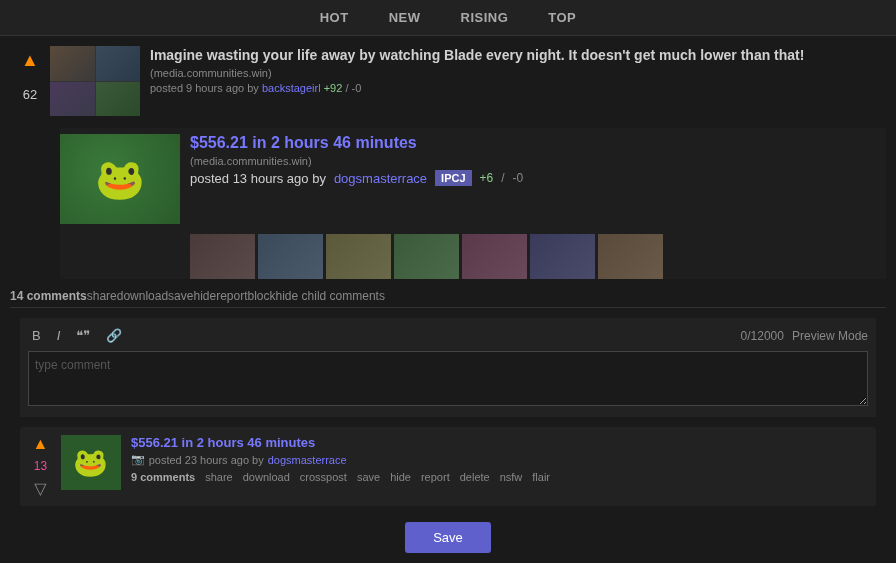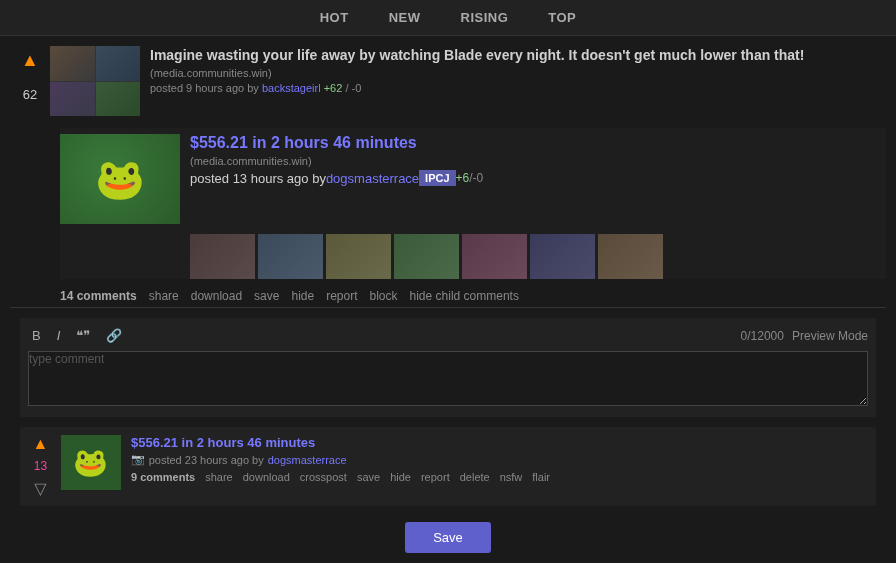--- a/index.html
+++ b/index.html
@@ -139,20 +139,21 @@
       margin-bottom: 3px;
     }
     .post2-source {
       color: #888;
       font-size: 11px;
       margin-bottom: 3px;
     }
     .post2-meta {
       display: flex;
       align-items: center;
+      gap: 8px;
       margin-bottom: 5px;
     }
     .poster-badge {
       background: #5a5aaa;
       color: white;
       padding: 2px 6px;
       font-size: 11px;
       font-weight: bold;
     }
     .score2-pos { color: #88cc88; font-size: 12px; }
@@ -177,23 +178,21 @@
     .strip-img:nth-child(2) { background: linear-gradient(135deg, #3a4a5a, #4a5a6a); }
     .strip-img:nth-child(3) { background: linear-gradient(135deg, #5a5a3a, #6a6a4a); }
     .strip-img:nth-child(4) { background: linear-gradient(135deg, #3a5a3a, #4a6a4a); }
     .strip-img:nth-child(5) { background: linear-gradient(135deg, #5a3a4a, #6a4a5a); }
     .strip-img:nth-child(6) { background: linear-gradient(135deg, #3a3a5a, #4a4a6a); }
     .strip-img:nth-child(7) { background: linear-gradient(135deg, #5a4a3a, #6a5a4a); }
 
     
     .action-bar {
       display: flex;
-      gap: 12px;
       padding: 6px 0 4px 0;
-      margin-left: 50px;
     }
     .action-link {
       color: #888;
       font-size: 12px;
       cursor: pointer;
       text-decoration: none;
     }
     .action-link-bold {
       color: #aaa;
       font-size: 12px;
@@ -258,20 +257,21 @@
       color: #888;
       font-size: 12px;
       cursor: pointer;
     }
     .comment-textarea {
       width: 100%;
       height: 55px;
       background: #1a1a1a;
       border: 1px solid #444;
       color: #ccc;
+      padding: 6px;
       font-size: 12px;
       resize: vertical;
       font-family: Arial, sans-serif;
     }
     .comment-textarea::placeholder { color: #555; }
 
     
     .comment-item {
       display: flex;
       align-items: flex-start;
@@ -399,21 +399,21 @@
         <div class="thumb-cell"></div>
         <div class="thumb-cell"></div>
       </div>
     </div>
     <div class="post-info">
       <div class="post-title">Imagine wasting your life away by watching Blade every night. It doesn't get much lower than that!</div>
       <div class="post-source">(media.communities.win)</div>
       <div class="post-meta">
         <span>posted 9 hours ago by</span>
         <a>backstageirl</a>
-        <span class="score-pos">+62</span>
+        <span class="score-pos">+92</span>
         <span>/</span>
         <span class="score-neg">-0</span>
       </div>
     </div>
   </div>
 
   <div class="post2-container">
     <div class="post2-inner">
       <div class="post2-thumb">
         <div class="pepe-img">🐸</div>

